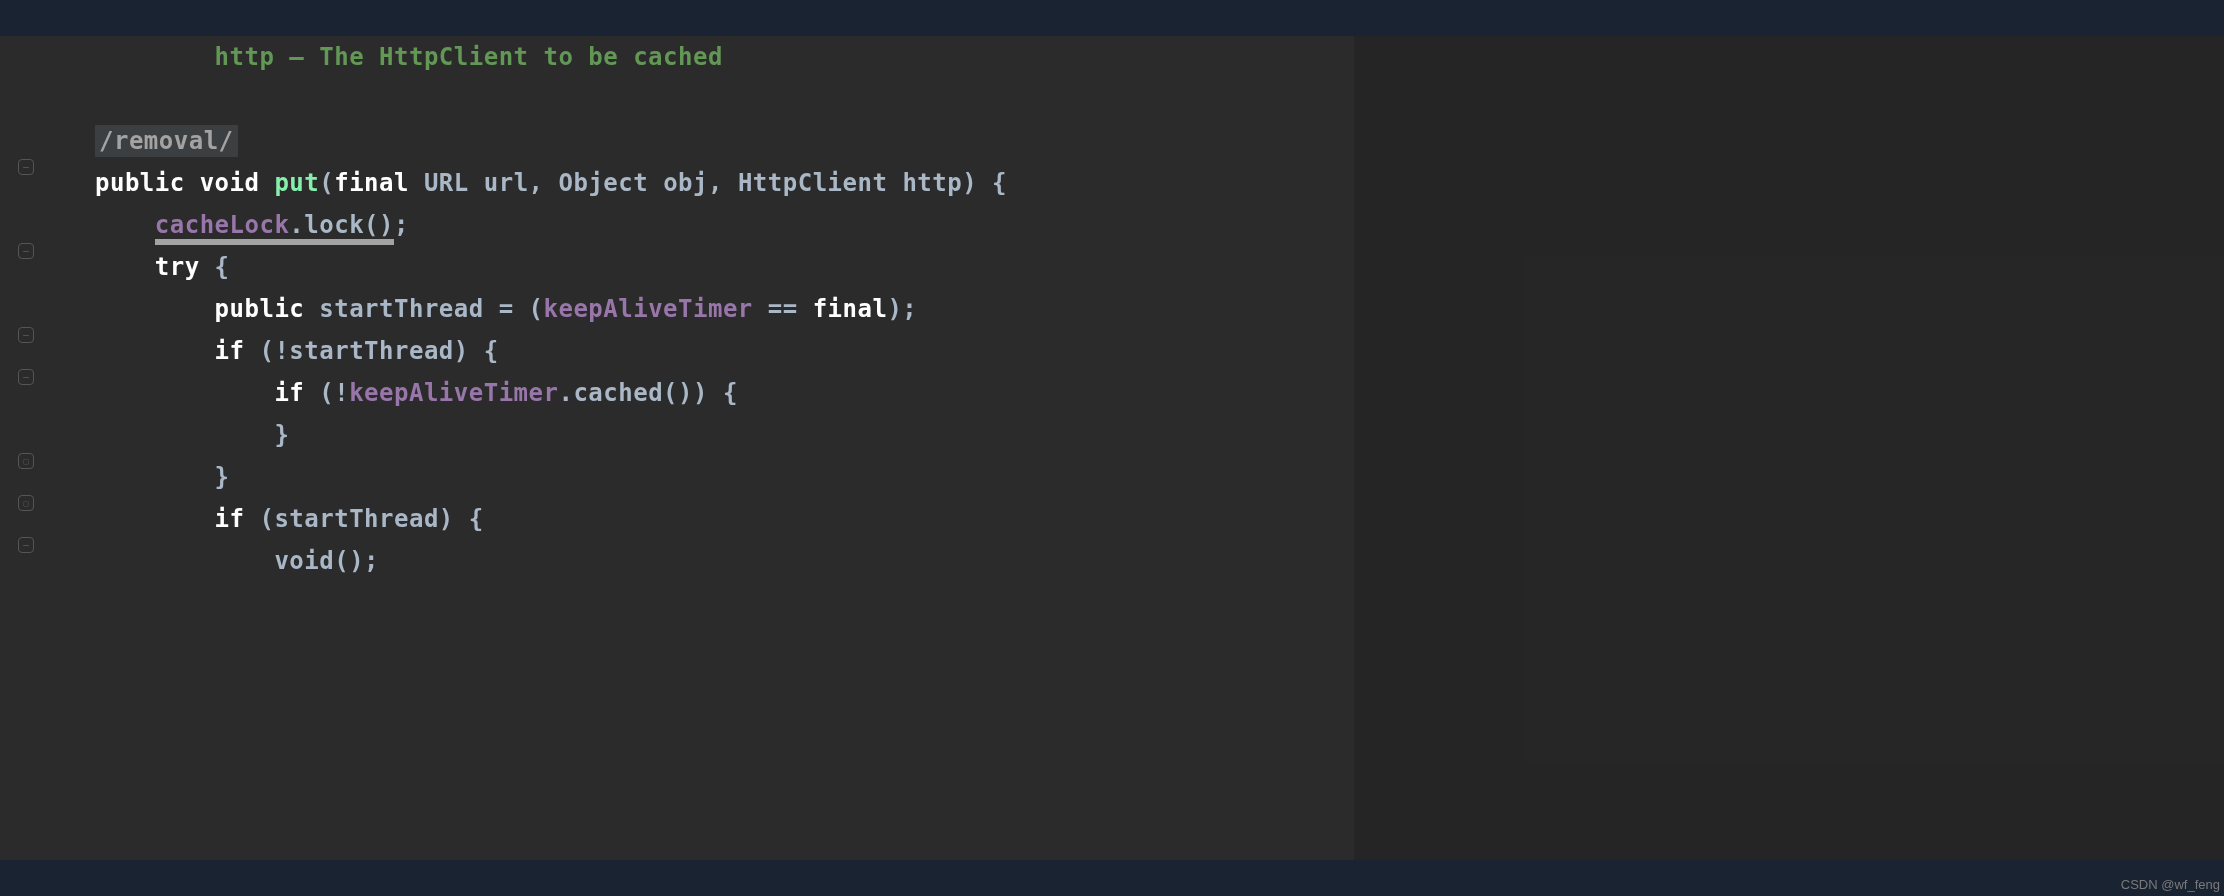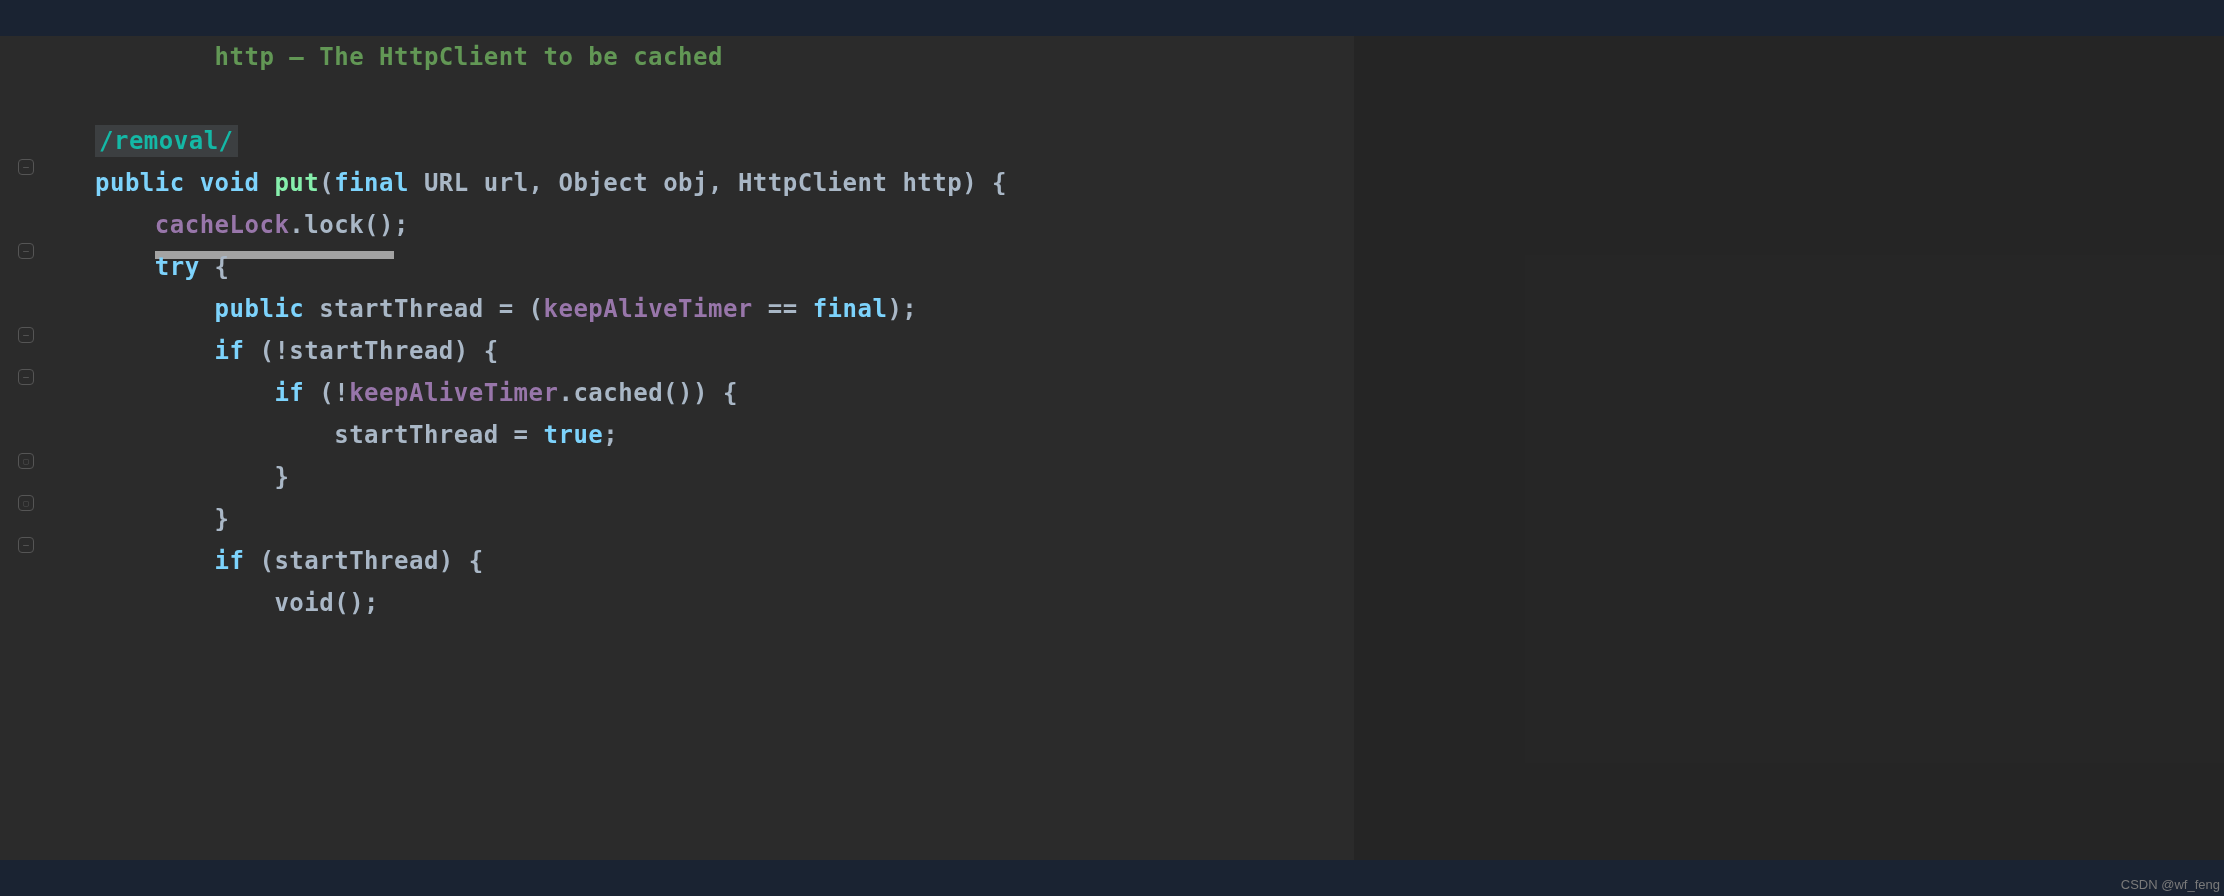--- a/index.html
+++ b/index.html
@@ -63,26 +63,26 @@
       white-space: pre;
       height: 42px;
       line-height: 42px;
       letter-spacing: 0.5px;
       font-weight: bold;
     }
     .comment-doc {
       color: #629755;
     }
     .comment-folded {
-      color: #14b8a6;
+      color: #a3a3a3;
       background: #3c3f41;
       padding: 2px 4px;
     }
     .keyword {
-      color: #7dd3fc;
+      color: #ffffff;
     }
     .method-def {
       color: #86efac;
     }
     .type {
       color: #a9b7c6;
     }
     .identifier {
       color: #a9b7c6;
     }
@@ -92,22 +92,22 @@
     .operator {
       color: #a9b7c6;
     }
     .paren {
       color: #a9b7c6;
     }
     .brace {
       color: #a9b7c6;
     }
     .underline-red {
-      border-bottom: 8px solid #a3a3a3;
-      padding-bottom: 12px;
+      border-bottom: 6px solid #a3a3a3;
+      padding-bottom: 0;
       display: inline-block;
       line-height: 28px;
     }
     .watermark {
       position: absolute;
       bottom: 4px;
       right: 4px;
       font-size: 13px;
       color: #7a7a7a;
       font-family: Arial, sans-serif;
@@ -159,21 +159,20 @@
     <div class="code-line">    <span class="underline-red"><span class="field-ref">cacheLock</span><span class="operator">.</span><span class="identifier">lock</span><span class="paren">(</span><span class="paren">)</span></span><span class="operator">;</span></div>
 
     <div class="code-line">    <span class="keyword">try</span> <span class="brace">{</span></div>
 
     <div class="code-line">        <span class="keyword">public</span> <span class="identifier">startThread</span> <span class="operator">=</span> <span class="paren">(</span><span class="field-ref">keepAliveTimer</span> <span class="operator">==</span> <span class="keyword">final</span><span class="paren">)</span><span class="operator">;</span></div>
 
     <div class="code-line">        <span class="keyword">if</span> <span class="paren">(</span><span class="operator">!</span><span class="identifier">startThread</span><span class="paren">)</span> <span class="brace">{</span></div>
 
     <div class="code-line">            <span class="keyword">if</span> <span class="paren">(</span><span class="operator">!</span><span class="field-ref">keepAliveTimer</span><span class="operator">.</span><span class="identifier">cached</span><span class="paren">(</span><span class="paren">)</span><span class="paren">)</span> <span class="brace">{</span></div>
 
-    <div class="code-line">                <span class="identifier">startThread</span> <span class="operator">=</span> <span class="keyword">true</span><span class="operator">;</span></div>
 
     <div class="code-line">            <span class="brace">}</span></div>
 
     <div class="code-line">        <span class="brace">}</span></div>
 
     <div class="code-line">        <span class="keyword">if</span> <span class="paren">(</span><span class="identifier">startThread</span><span class="paren">)</span> <span class="brace">{</span></div>
 
     <div class="code-line">            <span class="identifier">void</span><span class="paren">(</span><span class="paren">)</span><span class="operator">;</span></div>
 
   </div>

